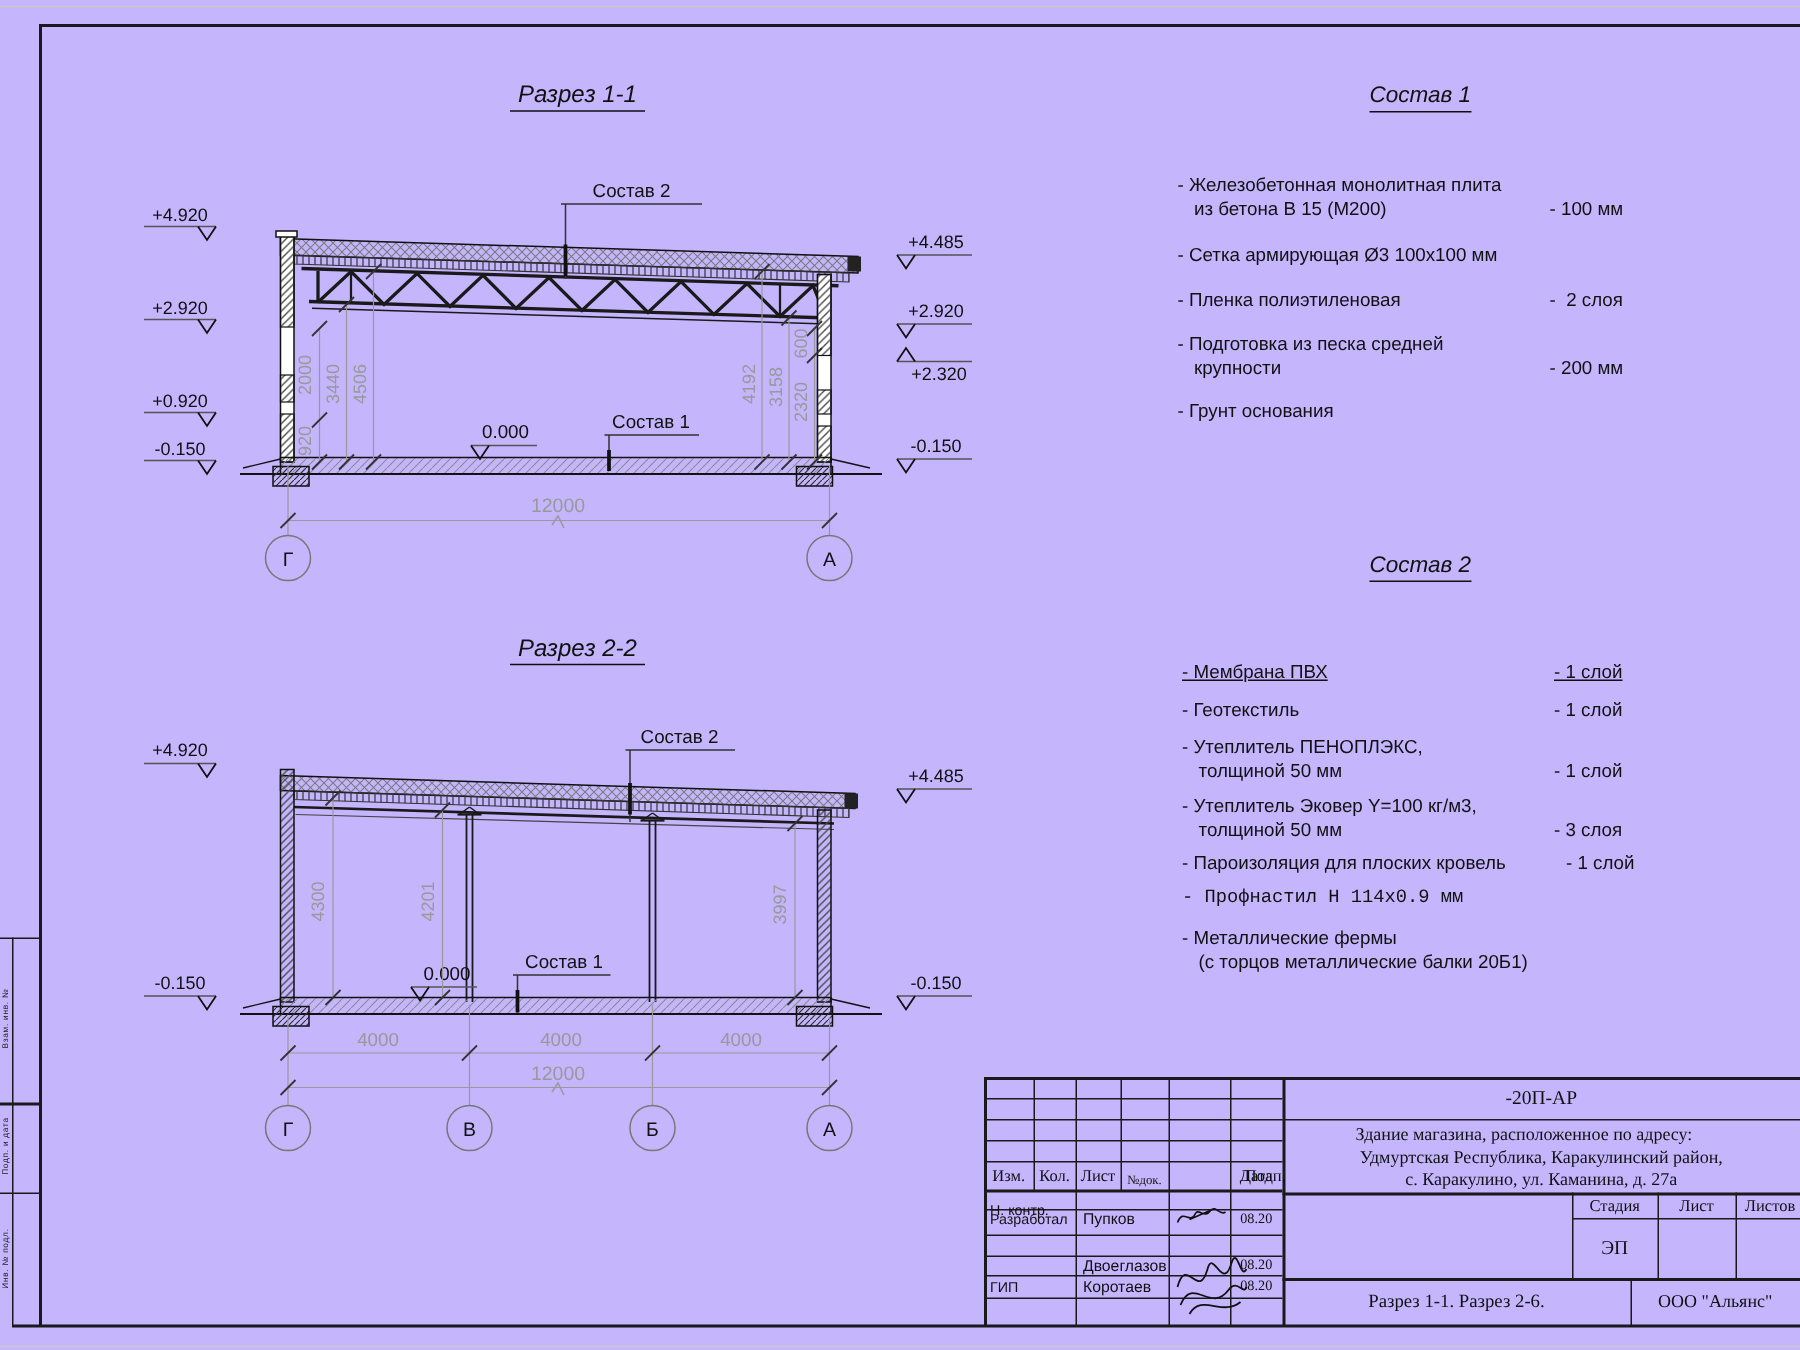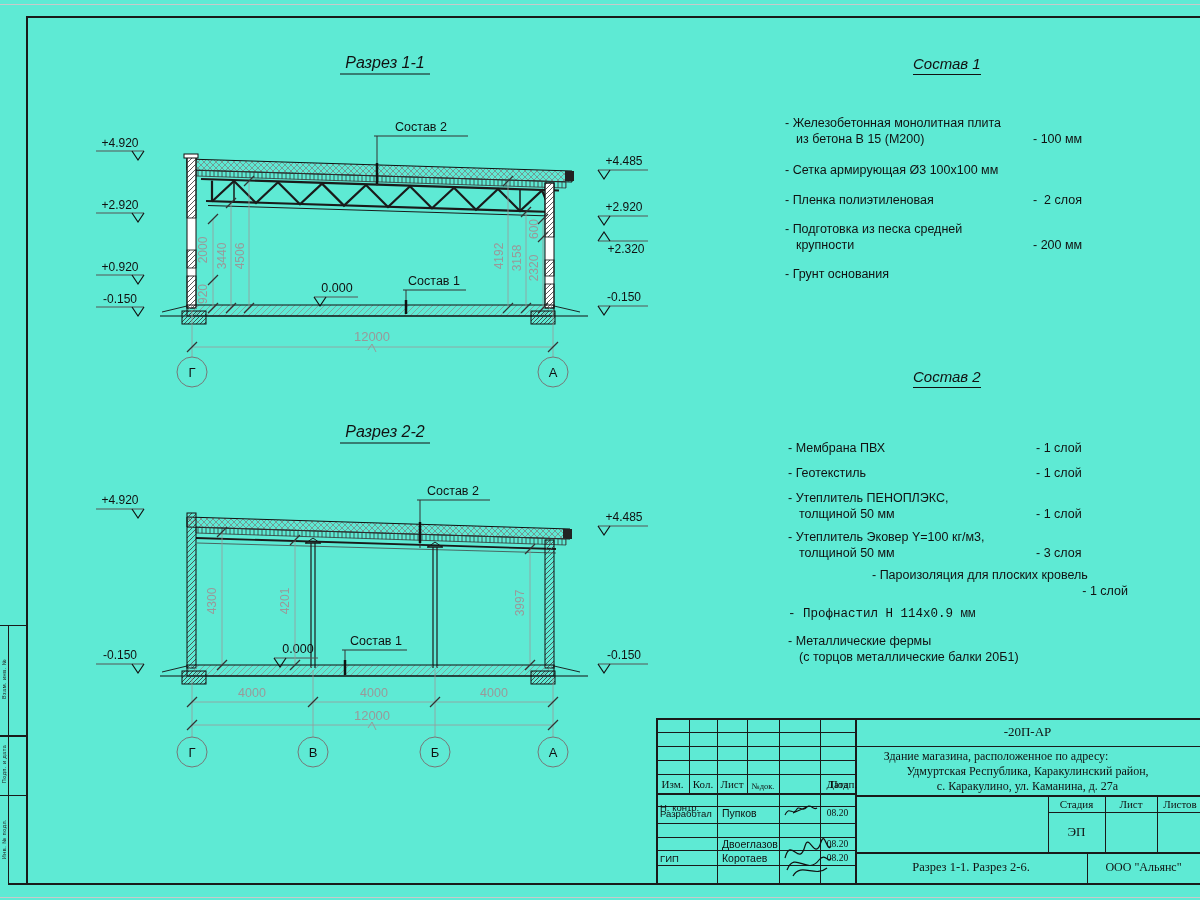--- a/index.html
+++ b/index.html
@@ -1,16 +1,16 @@
 <!DOCTYPE html>
 <html><head>
 <meta charset="utf-8">
 <style>
   html,body{margin:0;padding:0;background:#fff;}
-  #canvas{position:relative;width:1200px;height:900px;background:#5eead4;
+  #canvas{position:relative;width:1200px;height:900px;background:#c4b5fd;
           font-family:"Liberation Sans",sans-serif;overflow:hidden;color:#111;}
   .hline,.vline{position:absolute;background:#1a1a1a;}
   .gline{position:absolute;background:#c9c9c9;}
   .tb-text{position:absolute;white-space:nowrap;}
   .center{text-align:center;font-family:Liberation Serif, serif;}
   .vtext{position:absolute;width:104px;text-align:center;font-size:5.5px;color:#222;
          transform:rotate(-90deg);letter-spacing:.5px;}
   .s-title{position:absolute;font-style:italic;font-size:15px;color:#111;
            border-bottom:1px solid #111;padding-bottom:2px;white-space:nowrap;}
   .s-items{position:absolute;}
@@ -367,39 +367,39 @@
     <div class="s-qty">- 200 мм</div>
   </div>
   <div class="s-item">
     <div class="s-name">- Грунт основания</div>
     <div class="s-qty"></div>
   </div>
 </div>
 
 <div class="s-title" style="left:913px;top:368px;">Состав 2</div>
 <div class="s-items" style="left:788px;top:440px;width:340px;">
-  <div class="s-item" style="margin-bottom:9px;">
+  <div class="s-item" style="margin-bottom:9px;text-decoration:underline;">
     <div class="s-name">- Мембрана ПВХ</div>
     <div class="s-qty">- 1 слой</div>
   </div>
   <div class="s-item" style="margin-bottom:9px;">
     <div class="s-name">- Геотекстиль</div>
     <div class="s-qty">- 1 слой</div>
   </div>
   <div class="s-item" style="margin-bottom:7px;">
     <div class="s-name">- Утеплитель ПЕНОПЛЭКС,
 толщиной 50 мм</div>
     <div class="s-qty">- 1 слой</div>
   </div>
   <div class="s-item" style="margin-bottom:6px;">
     <div class="s-name">- Утеплитель Эковер Y=100 кг/м3,
 толщиной 50 мм</div>
     <div class="s-qty">- 3 слоя</div>
   </div>
-  <div class="s-item" style="margin-bottom:7px;flex-direction:column;">
+  <div class="s-item" style="margin-bottom:7px;">
     <div class="s-name" style="width:245px;">- Пароизоляция для плоских кровель</div>
     <div class="s-qty">- 1 слой</div>
   </div>
   <div class="s-item" style="margin-bottom:11px;font-family:Liberation Mono, monospace;">
     <div class="s-name">- Профнастил Н 114х0.9 мм</div>
     <div class="s-qty"></div>
   </div>
   <div class="s-item">
     <div class="s-name" style="width:260px;">- Металлические фермы
 (с торцов металлические балки 20Б1)</div>
@@ -431,21 +431,21 @@
 <div class="hline" style="left:855px;top:746px;width:345px;height:1px;"></div>
 <div class="hline" style="left:855px;top:795px;width:345px;height:2px;"></div>
 <div class="hline" style="left:1048px;top:812px;width:152px;height:1px;"></div>
 <div class="hline" style="left:855px;top:852px;width:345px;height:2px;"></div>
 <div class="vline" style="left:1048px;top:795px;width:1px;height:57px;"></div>
 <div class="vline" style="left:1105px;top:795px;width:1px;height:57px;"></div>
 <div class="vline" style="left:1157px;top:795px;width:1px;height:57px;"></div>
 <div class="vline" style="left:1087px;top:852px;width:1px;height:32px;"></div>
 
 <div class="tb-text center" style="left:855px;top:724px;width:345px;font-size:13px;">-20П-АР</div>
-<div class="tb-text center" style="left:855px;top:749px;width:282px;font-size:12px;">Здание магазина, расположенное по адресу:</div>
+<div class="tb-text center" style="left:855px;top:749px;width:282px;font-size:12px;padding-left:20px;">Здание магазина, расположенное по адресу:</div>
 <div class="tb-text center" style="left:855px;top:764px;width:345px;font-size:12px;">Удмуртская Республика, Каракулинский район,</div>
 <div class="tb-text center" style="left:855px;top:779px;width:345px;font-size:12px;">с. Каракулино, ул. Каманина, д. 27а</div>
 
 <div class="tb-text center" style="left:656px;top:778px;width:33px;font-size:11px;">Изм.</div>
 <div class="tb-text center" style="left:689px;top:778px;width:28px;font-size:11px;">Кол.</div>
 <div class="tb-text center" style="left:717px;top:778px;width:30px;font-size:11px;">Лист</div>
 <div class="tb-text center" style="left:747px;top:781px;width:32px;font-size:8.5px;">№док.</div>
 <div class="tb-text center" style="left:779px;top:778px;width:41px;font-size:11px;padding-left:44px;">Подп.</div>
 <div class="tb-text center" style="left:820px;top:778px;width:35px;font-size:11px;">Дата</div>
 

